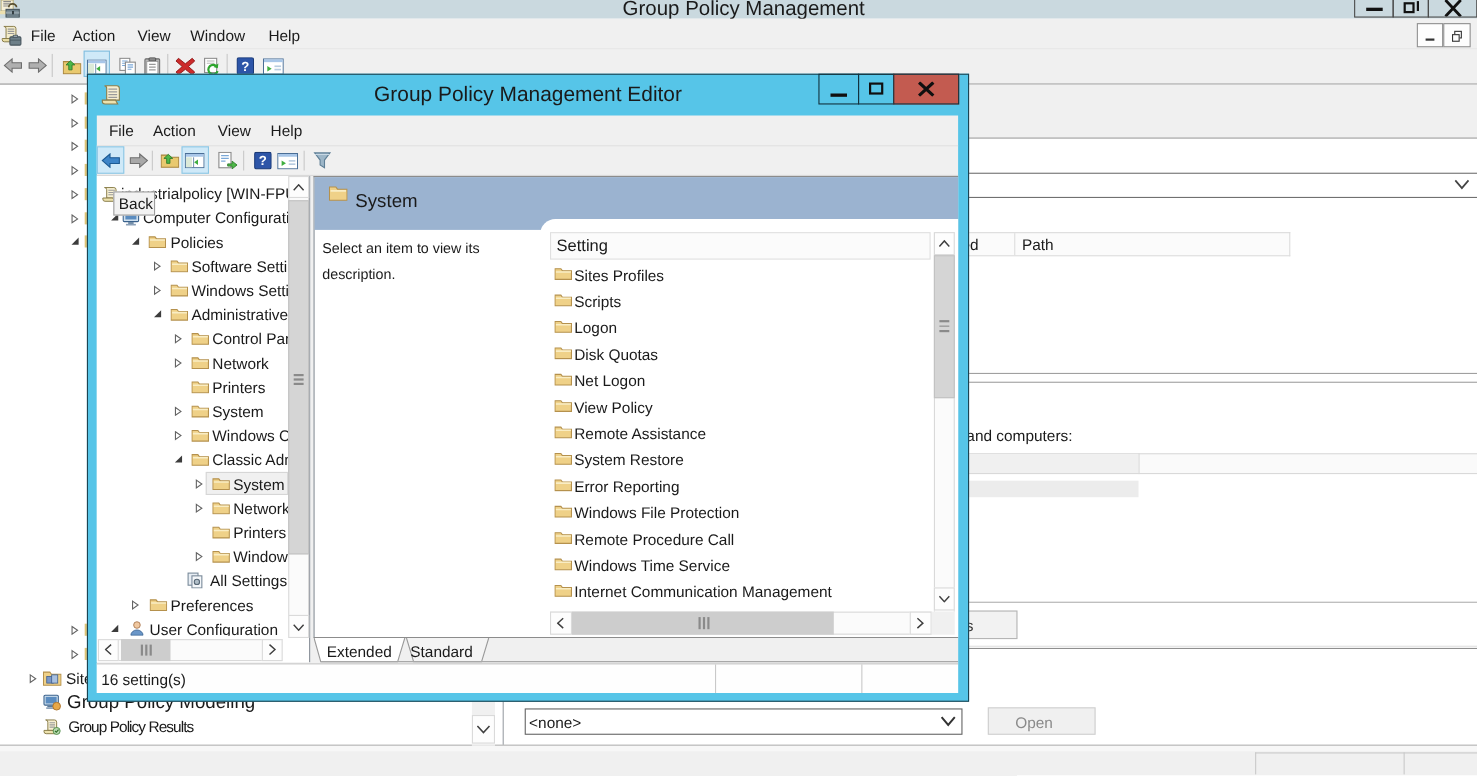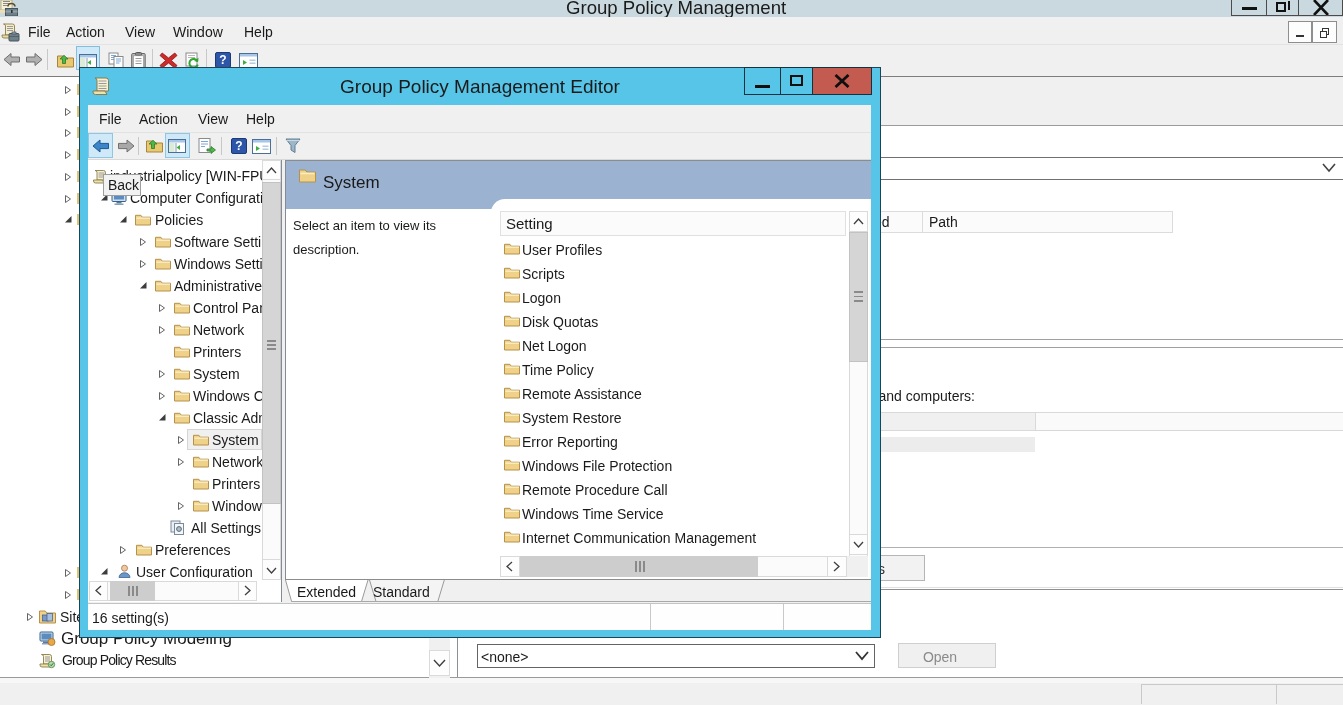--- a/index.html
+++ b/index.html
@@ -488,21 +488,21 @@
   </svg>
 <div class="a nw" style="left:323px;top:172px;font-size:17px;line-height:22px;z-index:13">System</div>
 <div class="a nw" style="left:293px;top:214px;font-size:13px;line-height:24px;z-index:13">Select an item to view its<br>description.</div>
 <div id="edlist" class="a" style="left:494px;top:199px;width:377px;height:308px;z-index:14">
 <div class="a" style="left:6px;top:12px;width:346px;height:25px;background:#fbfbfb;border:1px solid #e0e0e0"></div>
 <div class="a nw" style="left:12px;top:16px;font-size:15px;line-height:17px">Setting</div>
 <svg class="a" style="left:10px;top:43px" width="16" height="13" viewBox="0 0 16 13">
       <path d="M.5 12 V2.3 h5.4 l1.4 1.9 h8.2 V12z" fill="#efd188" stroke="#b5914d"></path>
       <path d="M1.4 5.2 h13.6" stroke="#f9edc4" stroke-width="1.4"></path>
     </svg>
-<div class="a nw" style="left:28px;top:43px;line-height:16px">User Profiles</div>
+<div class="a nw" style="left:28px;top:43px;line-height:16px">Sites Profiles</div>
 <svg class="a" style="left:10px;top:67px" width="16" height="13" viewBox="0 0 16 13">
       <path d="M.5 12 V2.3 h5.4 l1.4 1.9 h8.2 V12z" fill="#efd188" stroke="#b5914d"></path>
       <path d="M1.4 5.2 h13.6" stroke="#f9edc4" stroke-width="1.4"></path>
     </svg>
 <div class="a nw" style="left:28px;top:67px;line-height:16px">Scripts</div>
 <svg class="a" style="left:10px;top:91px" width="16" height="13" viewBox="0 0 16 13">
       <path d="M.5 12 V2.3 h5.4 l1.4 1.9 h8.2 V12z" fill="#efd188" stroke="#b5914d"></path>
       <path d="M1.4 5.2 h13.6" stroke="#f9edc4" stroke-width="1.4"></path>
     </svg>
 <div class="a nw" style="left:28px;top:91px;line-height:16px">Logon</div>
@@ -513,21 +513,21 @@
 <div class="a nw" style="left:28px;top:115px;line-height:16px">Disk Quotas</div>
 <svg class="a" style="left:10px;top:139px" width="16" height="13" viewBox="0 0 16 13">
       <path d="M.5 12 V2.3 h5.4 l1.4 1.9 h8.2 V12z" fill="#efd188" stroke="#b5914d"></path>
       <path d="M1.4 5.2 h13.6" stroke="#f9edc4" stroke-width="1.4"></path>
     </svg>
 <div class="a nw" style="left:28px;top:139px;line-height:16px">Net Logon</div>
 <svg class="a" style="left:10px;top:163px" width="16" height="13" viewBox="0 0 16 13">
       <path d="M.5 12 V2.3 h5.4 l1.4 1.9 h8.2 V12z" fill="#efd188" stroke="#b5914d"></path>
       <path d="M1.4 5.2 h13.6" stroke="#f9edc4" stroke-width="1.4"></path>
     </svg>
-<div class="a nw" style="left:28px;top:163px;line-height:16px">Time Policy</div>
+<div class="a nw" style="left:28px;top:163px;line-height:16px">View Policy</div>
 <svg class="a" style="left:10px;top:187px" width="16" height="13" viewBox="0 0 16 13">
       <path d="M.5 12 V2.3 h5.4 l1.4 1.9 h8.2 V12z" fill="#efd188" stroke="#b5914d"></path>
       <path d="M1.4 5.2 h13.6" stroke="#f9edc4" stroke-width="1.4"></path>
     </svg>
 <div class="a nw" style="left:28px;top:187px;line-height:16px">Remote Assistance</div>
 <svg class="a" style="left:10px;top:211px" width="16" height="13" viewBox="0 0 16 13">
       <path d="M.5 12 V2.3 h5.4 l1.4 1.9 h8.2 V12z" fill="#efd188" stroke="#b5914d"></path>
       <path d="M1.4 5.2 h13.6" stroke="#f9edc4" stroke-width="1.4"></path>
     </svg>
 <div class="a nw" style="left:28px;top:211px;line-height:16px">System Restore</div>

